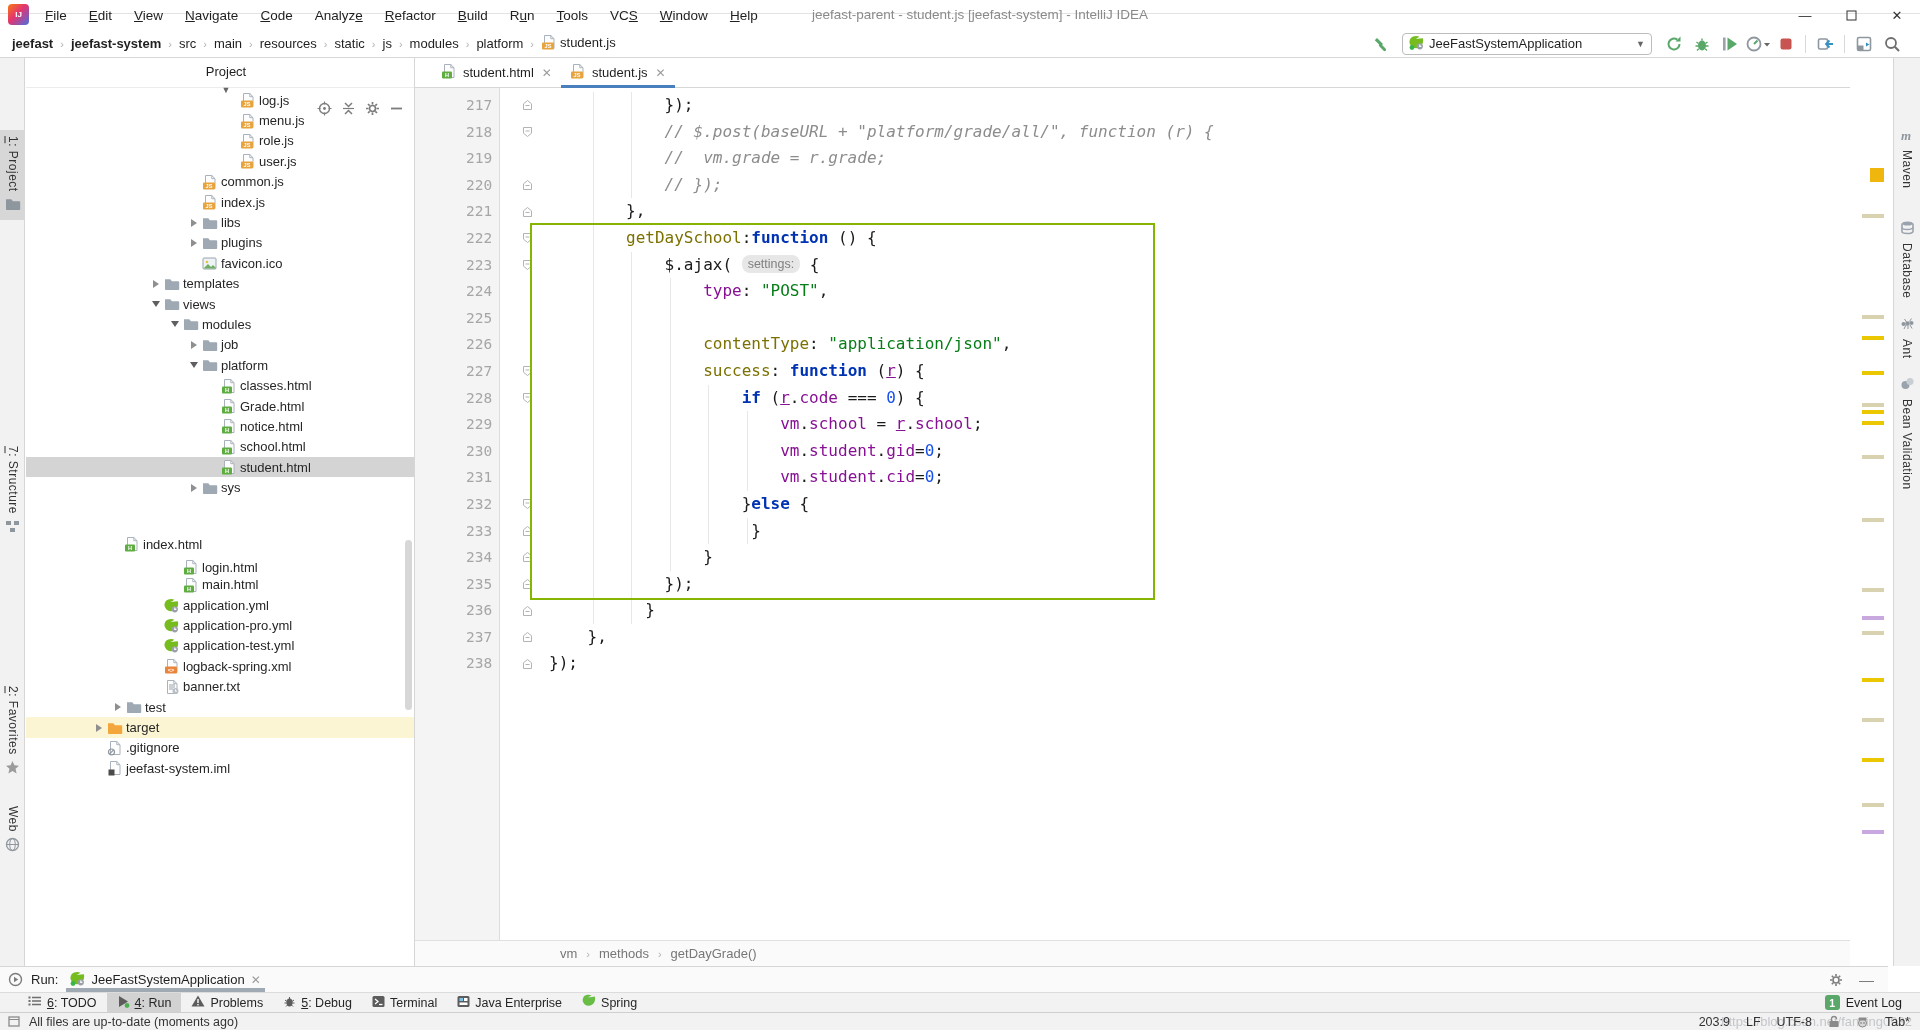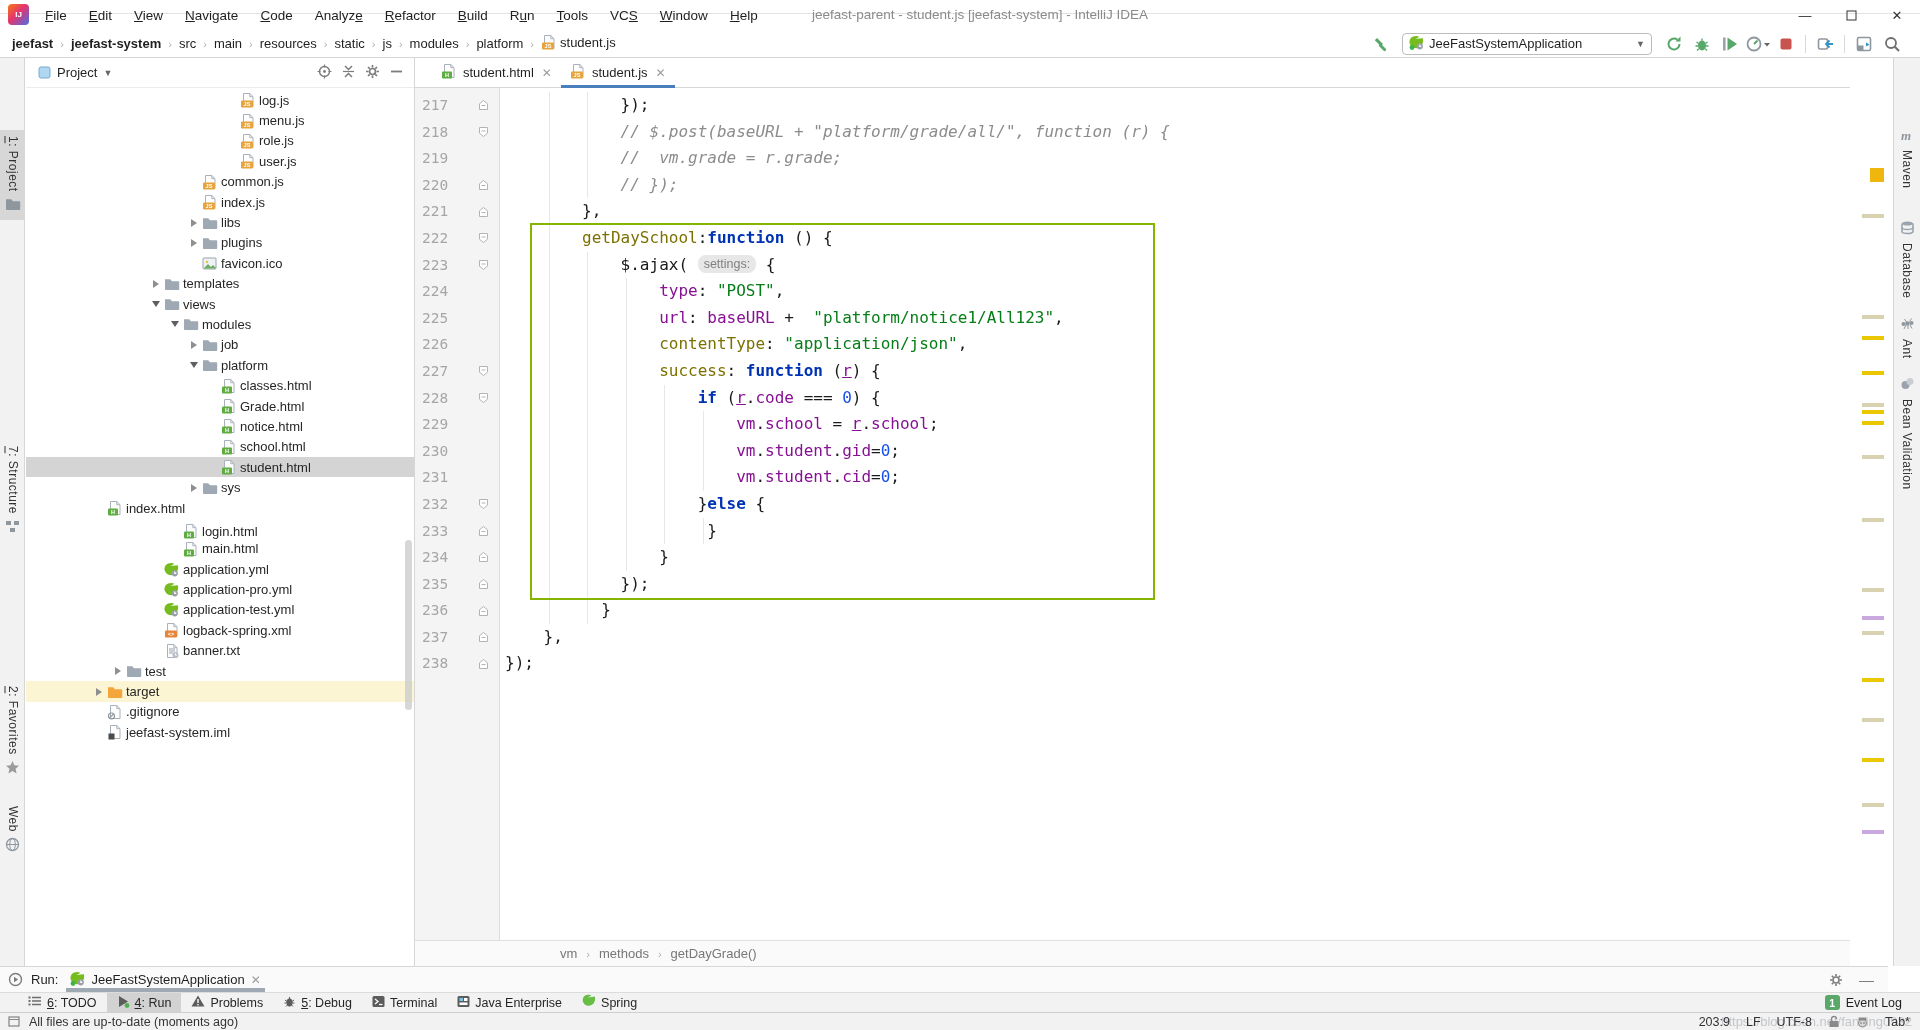--- a/index.html
+++ b/index.html
@@ -35,21 +35,21 @@
   #main { position:absolute; left:0; top:58px; width:1920px; height:908px; }
 
   
   #lstrip { position:absolute; left:0; top:0; width:25px; height:908px; background:#f2f2f2; border-right:1px solid #d6d6d6; }
   .strip-btn { position:absolute; left:0; width:25px; display:flex; flex-direction:column; align-items:center; gap:5px; padding:6px 0; }
   .strip-btn.active { background:#d7d7d7; }
   .vtext { writing-mode:vertical-rl; font-size:12px; color:#333; letter-spacing:0.5px; }
 
   
   #project { position:absolute; left:26px; top:0; width:389px; height:908px; background:#fff; border-right:1px solid #d6d6d6; }
-  #proj-header { height:30px; border-bottom:1px solid #ececec; display:flex; align-items:center; padding-left:12px; gap:6px; }
+  #proj-header { height:30px; border-bottom:1px solid #ececec; display:flex; align-items:center; padding-left:12px; gap:6px;flex-direction:column; }
   #proj-header .title { font-size:13px; }
   #proj-header .caret { font-size:9px; color:#666; }
   #proj-tools { margin-left:auto; display:flex; gap:9px; padding-right:10px; color:#7c7c7c; }
   #tree { position:absolute; left:0; top:32px; right:0; bottom:0; overflow:hidden; }
   .tr { height:20.4px; display:flex; align-items:center; white-space:nowrap; font-size:13px; color:#262626; }
   .tr.selected { background:#d4d4d4; }
   .tr.hl { background:#fcf5d3; }
   .tr .arrslot { width:16px; display:inline-flex; justify-content:center; flex:none; }
   .arr-r { width:0; height:0; border-left:6px solid #8f8f8f; border-top:4px solid transparent; border-bottom:4px solid transparent; }
   .arr-d { width:0; height:0; border-top:6px solid #5f5f5f; border-left:4px solid transparent; border-right:4px solid transparent; }
@@ -58,21 +58,21 @@
 
   
   #editor { position:absolute; left:415px; top:0; width:1435px; height:908px; background:#fff; }
   #tabbar { position:absolute; left:0; top:0; right:0; height:30px; border-bottom:1px solid #d6d6d6; display:flex; align-items:stretch; padding-left:17px; }
   .etab { display:flex; align-items:center; gap:6px; padding:0 9px; position:relative; font-size:13px; }
   .etab .x { color:#9b9b9b; font-size:12px; margin-left:2px; }
   .etab.active::after { content:""; position:absolute; left:0; right:0; bottom:-1px; height:3px; background:#4a7fbe; }
   #code { position:absolute; left:0; top:30px; right:0; bottom:26px; overflow:hidden; }
   #gutter-bg { position:absolute; left:0; top:0; bottom:0; width:85px; background:#f4f4f4; border-right:1px solid #dcdcdc; }
   #lines { position:absolute; left:0; top:4px; right:0; font-family:"DejaVu Sans Mono", monospace; font-size:16px; }
-  .cl { height:26.6px; line-height:26.6px; display:flex; position:relative; }
+  .cl { height:26.6px; line-height:26.6px; display:flex; position:relative;margin-left:44px; }
   .cl .num { width:63px; padding-left:7px; color:#a6a6a6; font-size:14.5px; flex:none; }
   .cl .fold { width:22px; flex:none; display:flex; align-items:center; }
   .cl .txt { white-space:pre; padding-left:5px; color:#1a1a1a; }
   .guide { position:absolute; top:0; bottom:0; width:1px; background:#e7e7e7; }
   .kw { color:#0033b3; font-weight:600; }
   .st { color:#067d17; }
   .nu { color:#1750eb; }
   .fd { color:#871094; }
   .fn { color:#7c7000; }
   .cm { color:#8c8c8c; font-style:italic; }
@@ -532,21 +532,21 @@
           <div class="arrslot">
             <span class="arr-r"></span>
           </div>
           <div class="ic">
             <svg width="16" height="14" viewBox="0 0 16 14">
               <path d="M1 2.2 h5.3 l1.6 2 H14.4 a.8.8 0 0 1 .8.8 v7.2 a.8.8 0 0 1 -.8.8 H1.8 A.8.8 0 0 1 1 12.2 Z" fill="#9fa9b3"></path>
             </svg>
           </div>
           <span>sys</span>
         </div>
-        <div class="tr" style="padding-left: 65px;">
+        <div class="tr" style="padding-left: 82px; margin-top: 36px;">
           <div class="arrslot"></div>
           <div class="ic">
             <svg width="16" height="16" viewBox="0 0 16 16">
               <path d="M3.5 1.5 h6.3 l3.2 3.2 V14.5 H3.5 Z" fill="#fdfdfd" stroke="#a9b2bc"></path>
               <path d="M9.8 1.5 v3.2 h3.2" fill="none" stroke="#a9b2bc"></path>
               <rect x="1" y="8.5" width="10" height="7" rx="1" fill="#5fad41"></rect>
               <text x="6" y="14" font-size="5.6" fill="#fff" text-anchor="middle" font-family="sans-serif" font-weight="bold">H</text>
             </svg>
           </div>
           <span>index.html</span>
@@ -792,21 +792,20 @@
             <div class="guide" style="left: 172.04px;"></div>
             <div class="guide" style="left: 210.56px;"></div>
             <div class="txt">                <span class="fd">type</span><span class="pl">: </span><span class="st">"POST"</span><span class="pl">,</span></div>
           </div>
           <div class="cl">
             <div class="num">225</div>
             <div class="fold"></div>
             <div class="guide" style="left: 133.52px;"></div>
             <div class="guide" style="left: 172.04px;"></div>
             <div class="guide" style="left: 210.56px;"></div>
-            <div class="txt">                <span class="fd">url</span><span class="pl">: </span><span class="fd">baseURL</span><span class="pl"> +  </span><span class="st">"platform/notice1/All123"</span><span class="pl">,</span></div>
           </div>
           <div class="cl">
             <div class="num">226</div>
             <div class="fold"></div>
             <div class="guide" style="left: 133.52px;"></div>
             <div class="guide" style="left: 172.04px;"></div>
             <div class="guide" style="left: 210.56px;"></div>
             <div class="txt">                <span class="fn">contentType</span><span class="pl">: </span><span class="st">"application/json"</span><span class="pl">,</span></div>
           </div>
           <div class="cl">

